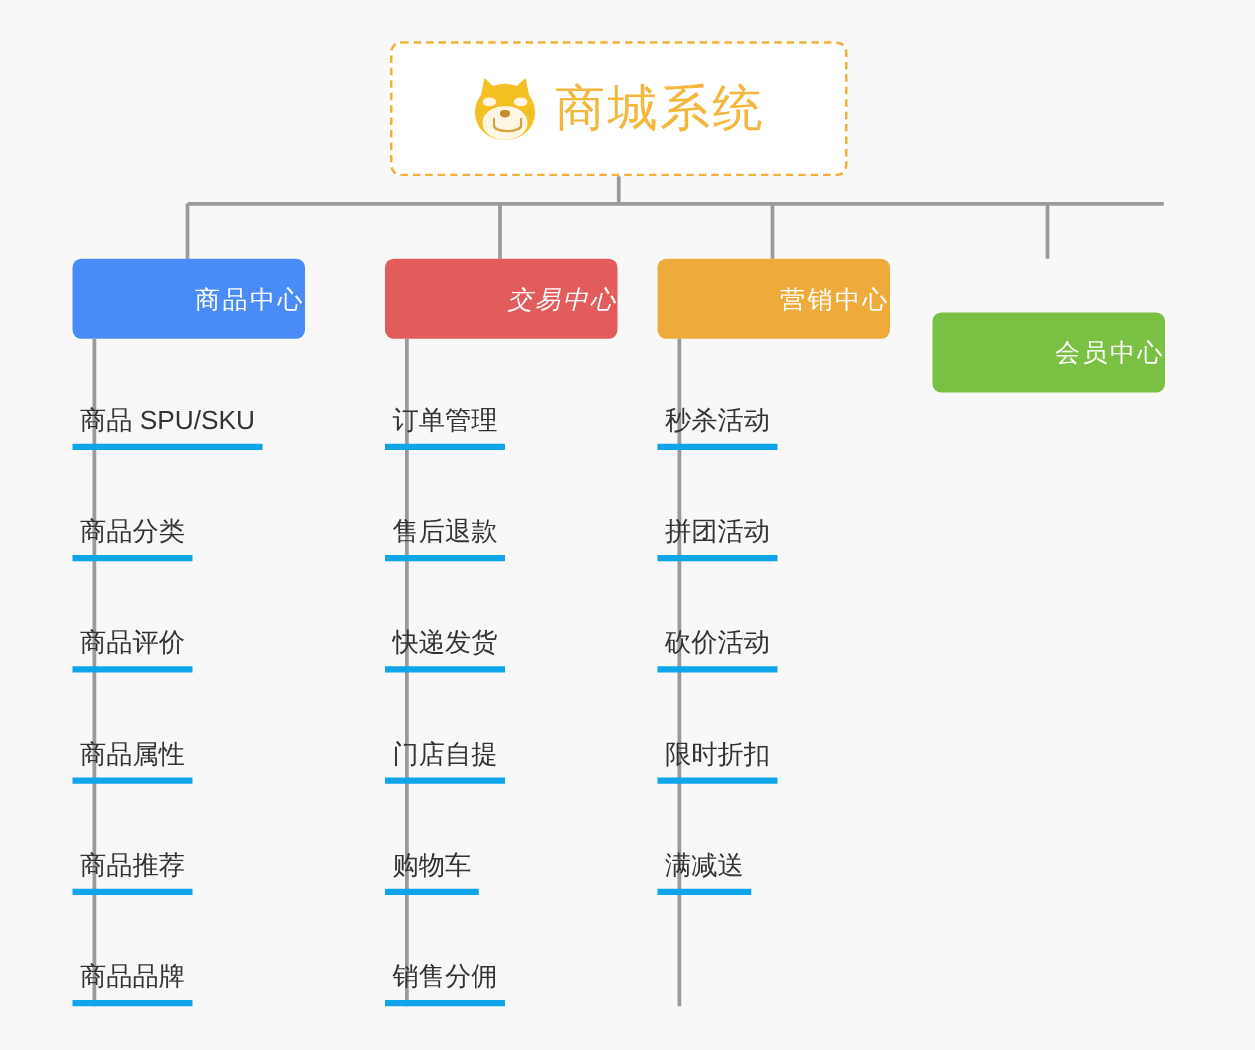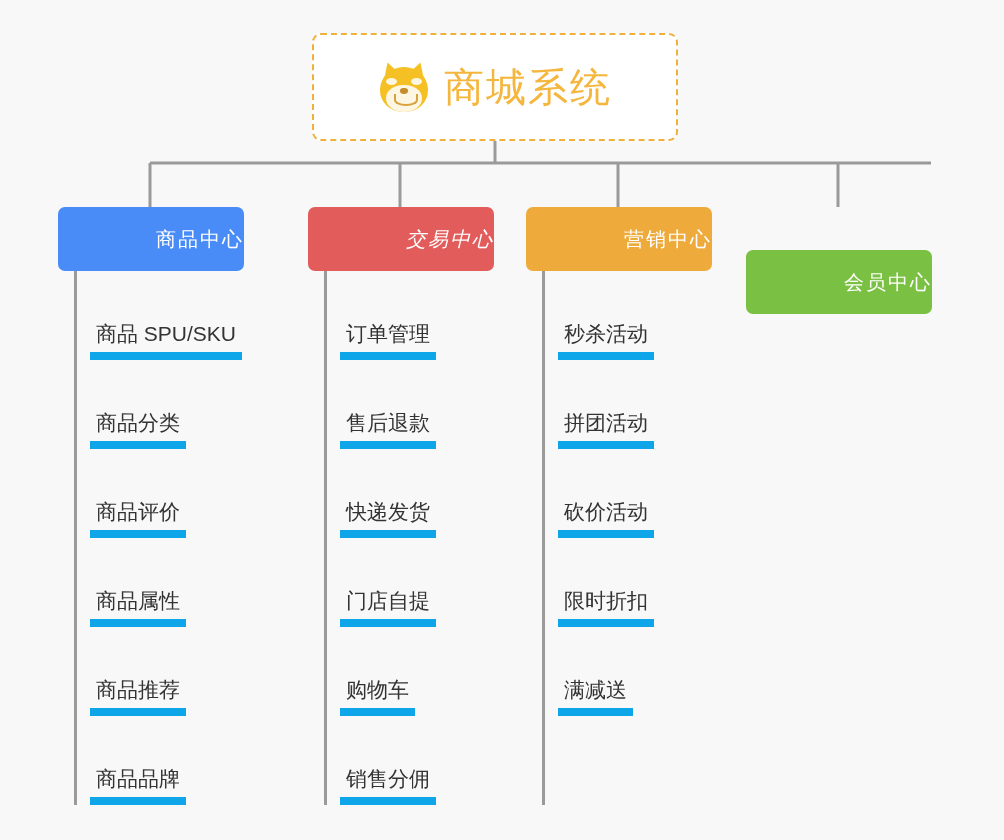--- a/index.html
+++ b/index.html
@@ -148,27 +148,26 @@
   }
   .leaf {
     position: relative;
     height: 89px;
     display: flex;
     align-items: flex-end;
     box-sizing: border-box;
   }
   .leaf-label {
     display: inline-block;
-    margin-left: 32px;
     padding: 0 6px 6px 6px;
     font-size: 21px;
     color: #333333;
     line-height: 1.15;
     white-space: nowrap;
-    border-bottom: 8px solid #0ea5e9;
+    border-bottom: 5px solid #0ea5e9;
   }
   
   .spine {
     position: absolute;
     left: 16px;
     top: 0;
     width: 3px;
     background: #9a9a9a;
   }
 </style>

